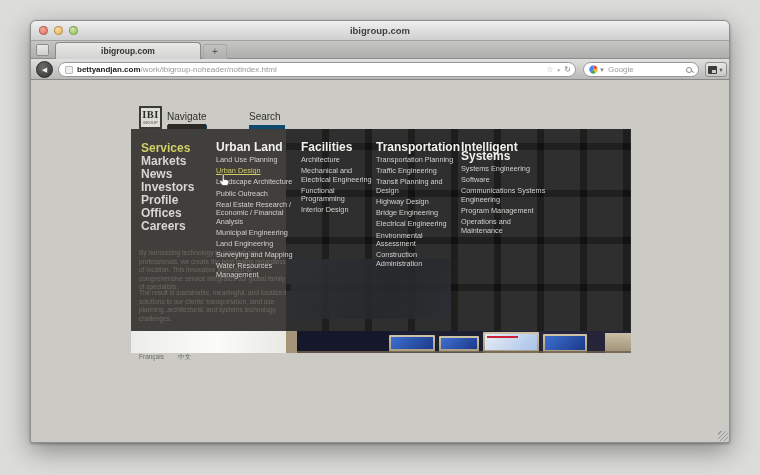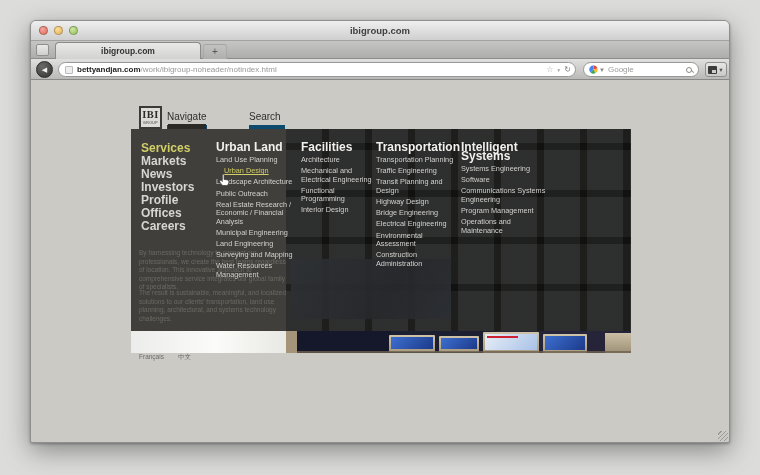--- a/index.html
+++ b/index.html
@@ -90,21 +90,21 @@
   .ghost-p2 { top:120px; }
   .ghost-p3 { top:160px; }
 
   .menu-sidebar { position:absolute; left:10px; top:13px; }
   .side-item { font-size:12px; font-weight:bold; color:#d7d6d2; height:13px; line-height:13px; }
   .side-item.hl { color:#d2ce68; }
 
   .col { position:absolute; top:14px; }
   .col .col-header { font-size:12px; font-weight:bold; color:#f1f0ed; margin-bottom:4px; line-height:9px; }
   .col .col-item { font-size:7.3px; color:#d2d1ce; line-height:8.4px; margin-bottom:2.8px; }
-  .col .col-item.hl { color:#d2ce68; text-decoration:underline;margin-left:8px; }
+  .col .col-item.hl { color:#d2ce68; text-decoration:underline; }
   .col0 { left:85px;  width:90px; }
   .col1 { left:170px; width:72px; }
   .col2 { left:245px; width:84px; }
   .col3 { left:330px; width:92px; }
 
   .cursor-hand { position:absolute; left:88px; top:44px; z-index:5; }
 
   
   .strip { position:absolute; left:100px; top:251px; width:500px; height:22px; overflow:hidden; }
   .strip-white { position:absolute; left:0; top:0; width:155px; height:100%;

